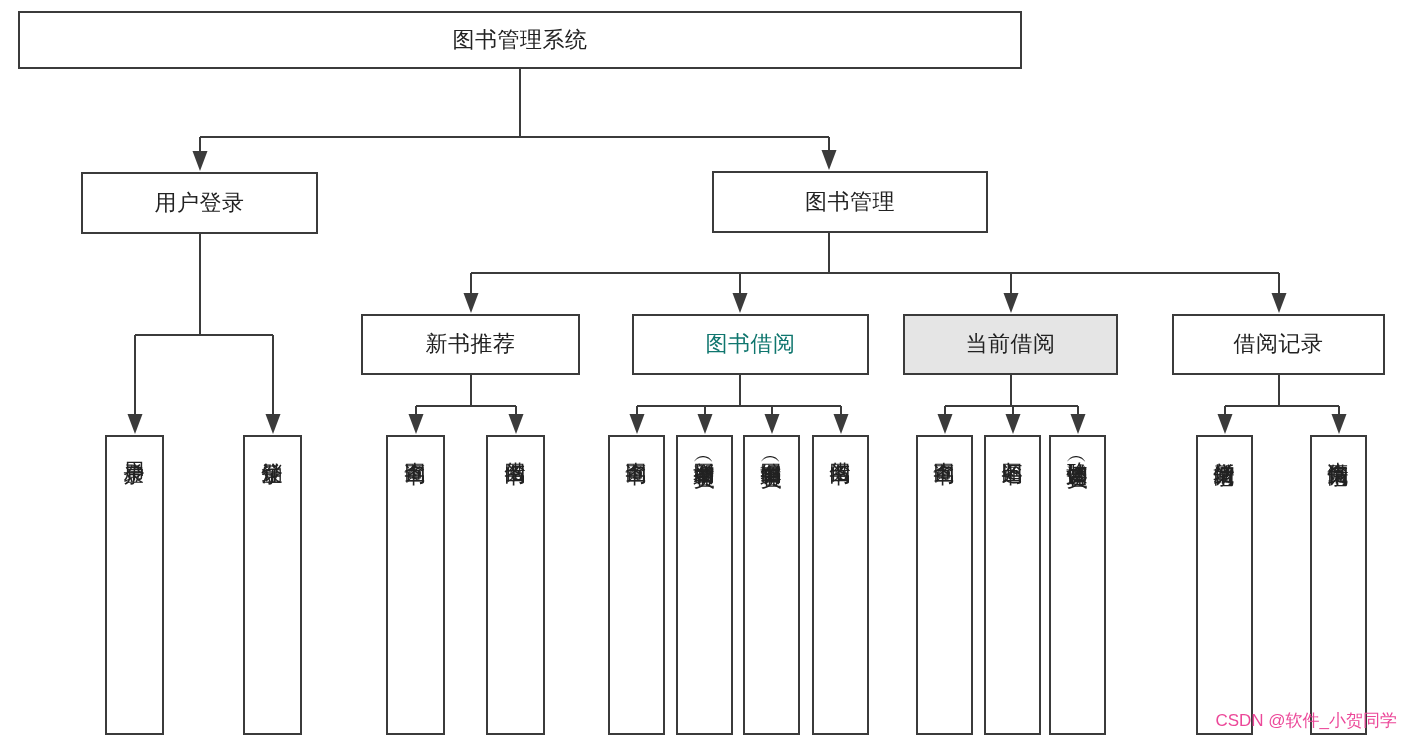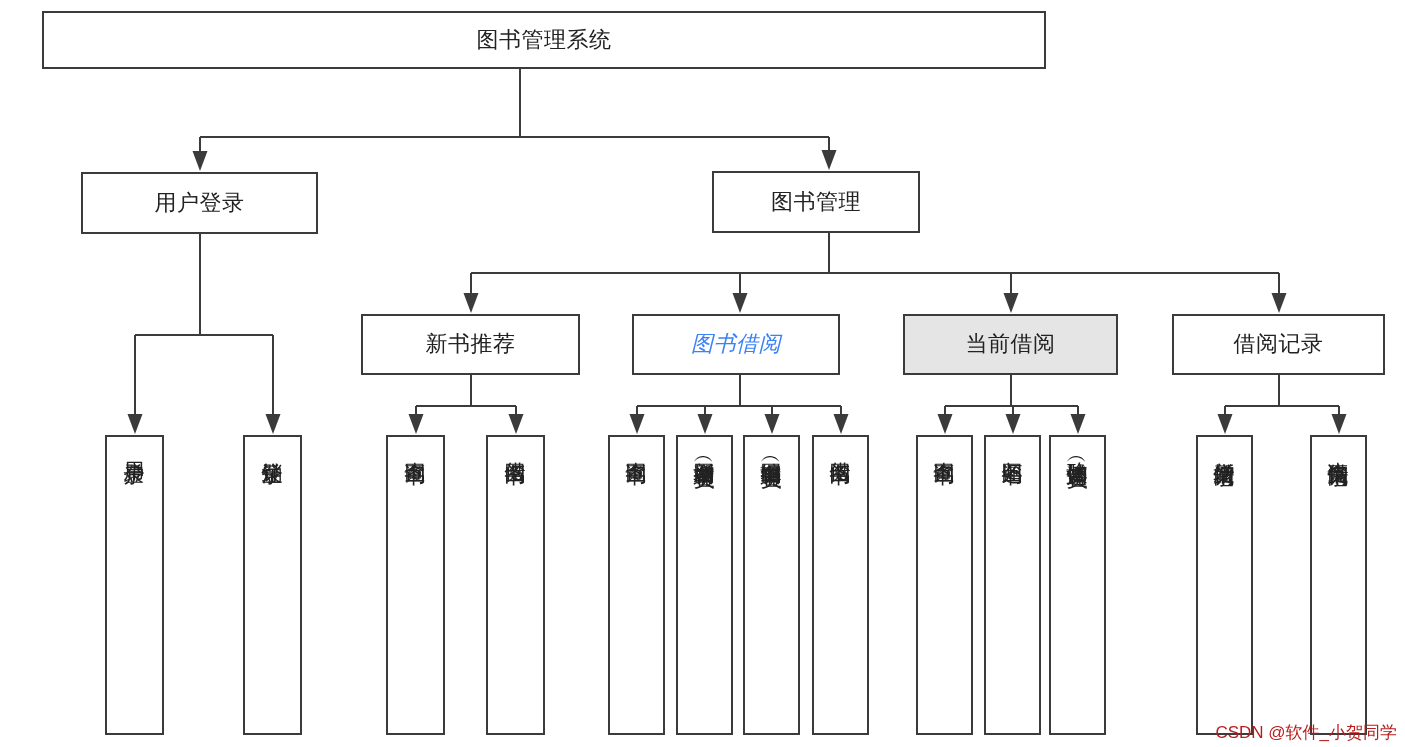--- a/index.html
+++ b/index.html
@@ -38,23 +38,23 @@
   .node.vertical .label{
     writing-mode:vertical-rl;
     text-orientation:upright;
     font-size:21px;
     letter-spacing:1px;
     line-height:1;
   }
   #watermark{
     position:absolute;
     right:8px;
-    bottom:3px;
+    bottom:15px;
     font-size:17px;
-    color:#b91c1c;
+    color:#ec4899;
     white-space:nowrap;
     user-select:none;
   }
 </style>
 </head>
 <body>
 
 <div id="diagram">
   <svg id="wires" viewBox="0 0 1405 747">
       <line x1="520" y1="69" x2="520" y2="137" stroke="#3b3b3b" stroke-width="2.4" shape-rendering="crispEdges"></line>
@@ -104,33 +104,33 @@
       <line x1="1078" y1="406" x2="1078" y2="415" stroke="#3b3b3b" stroke-width="2.4" shape-rendering="crispEdges"></line>
       <polygon points="1070.5,414 1085.5,414 1078,434" fill="#3b3b3b"></polygon>
       <line x1="1279" y1="375" x2="1279" y2="406" stroke="#3b3b3b" stroke-width="2.4" shape-rendering="crispEdges"></line>
       <line x1="1225" y1="406" x2="1339" y2="406" stroke="#3b3b3b" stroke-width="2.4" shape-rendering="crispEdges"></line>
       <line x1="1225" y1="406" x2="1225" y2="415" stroke="#3b3b3b" stroke-width="2.4" shape-rendering="crispEdges"></line>
       <polygon points="1217.5,414 1232.5,414 1225,434" fill="#3b3b3b"></polygon>
       <line x1="1339" y1="406" x2="1339" y2="415" stroke="#3b3b3b" stroke-width="2.4" shape-rendering="crispEdges"></line>
       <polygon points="1331.5,414 1346.5,414 1339,434" fill="#3b3b3b"></polygon>
     </svg>
   <div id="nodes">
-      <div class="node horizontal" style="left: 18px; top: 11px; width: 1004px; height: 58px; border-color: rgb(59, 59, 59); background: rgb(255, 255, 255); color: rgb(34, 34, 34); margin-left: 24px;">
+      <div class="node horizontal" style="left: 18px; top: 11px; width: 1004px; height: 58px; border-color: rgb(59, 59, 59); background: rgb(255, 255, 255); color: rgb(34, 34, 34);">
         <span class="label">图书管理系统</span>
       </div>
       <div class="node horizontal" style="left: 81px; top: 172px; width: 237px; height: 62px; border-color: rgb(59, 59, 59); background: rgb(255, 255, 255); color: rgb(34, 34, 34);">
         <span class="label">用户登录</span>
       </div>
-      <div class="node horizontal" style="left: 712px; top: 171px; width: 208px; height: 62px; border-color: rgb(59, 59, 59); background: rgb(255, 255, 255); color: rgb(34, 34, 34);">
+      <div class="node horizontal" style="left: 712px; top: 171px; width: 276px; height: 62px; border-color: rgb(59, 59, 59); background: rgb(255, 255, 255); color: rgb(34, 34, 34);">
         <span class="label">图书管理</span>
       </div>
       <div class="node horizontal" style="left: 361px; top: 314px; width: 219px; height: 61px; border-color: rgb(59, 59, 59); background: rgb(255, 255, 255); color: rgb(34, 34, 34); font-family: Liberation Serif, serif;">
         <span class="label">新书推荐</span>
       </div>
-      <div class="node horizontal" style="left: 632px; top: 314px; width: 208px; height: 61px; border-color: rgb(59, 59, 59); background: rgb(255, 255, 255); color: #3b82f6; font-style: italic;">
+      <div class="node horizontal" style="left: 632px; top: 314px; width: 237px; height: 61px; border-color: rgb(59, 59, 59); background: rgb(255, 255, 255); color: #0f766e;">
         <span class="label">图书借阅</span>
       </div>
       <div class="node horizontal" style="left: 903px; top: 314px; width: 215px; height: 61px; border-color: rgb(59, 59, 59); background: #e5e5e5; color: rgb(34, 34, 34);">
         <span class="label">当前借阅</span>
       </div>
       <div class="node horizontal" style="left: 1172px; top: 314px; width: 213px; height: 61px; border-color: rgb(59, 59, 59); background: rgb(255, 255, 255); color: rgb(34, 34, 34);">
         <span class="label">借阅记录</span>
       </div>
       <div class="node vertical" style="left: 105px; top: 435px; width: 59px; height: 300px; border-color: rgb(59, 59, 59); background: rgb(255, 255, 255); color: rgb(34, 34, 34);">
         <span class="label">用户登录</span>

